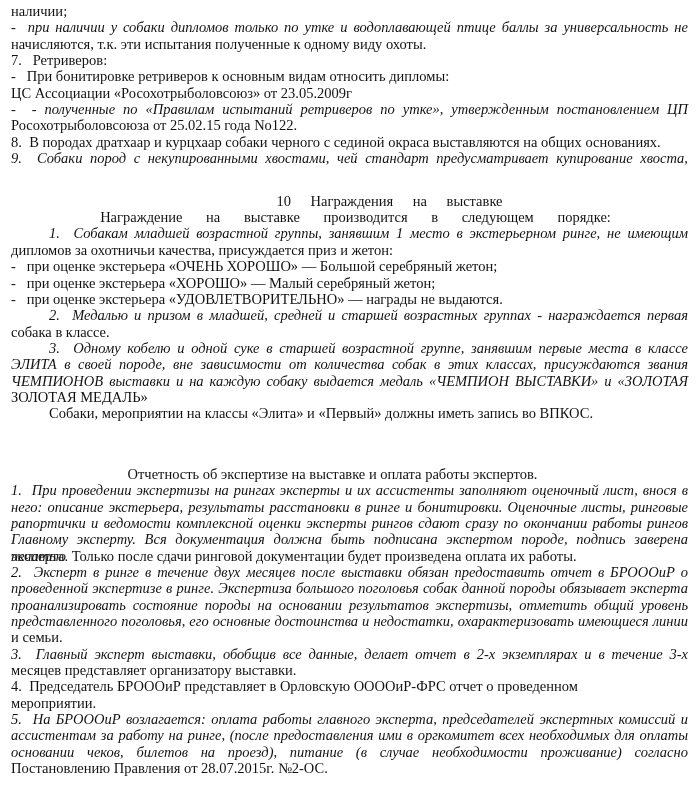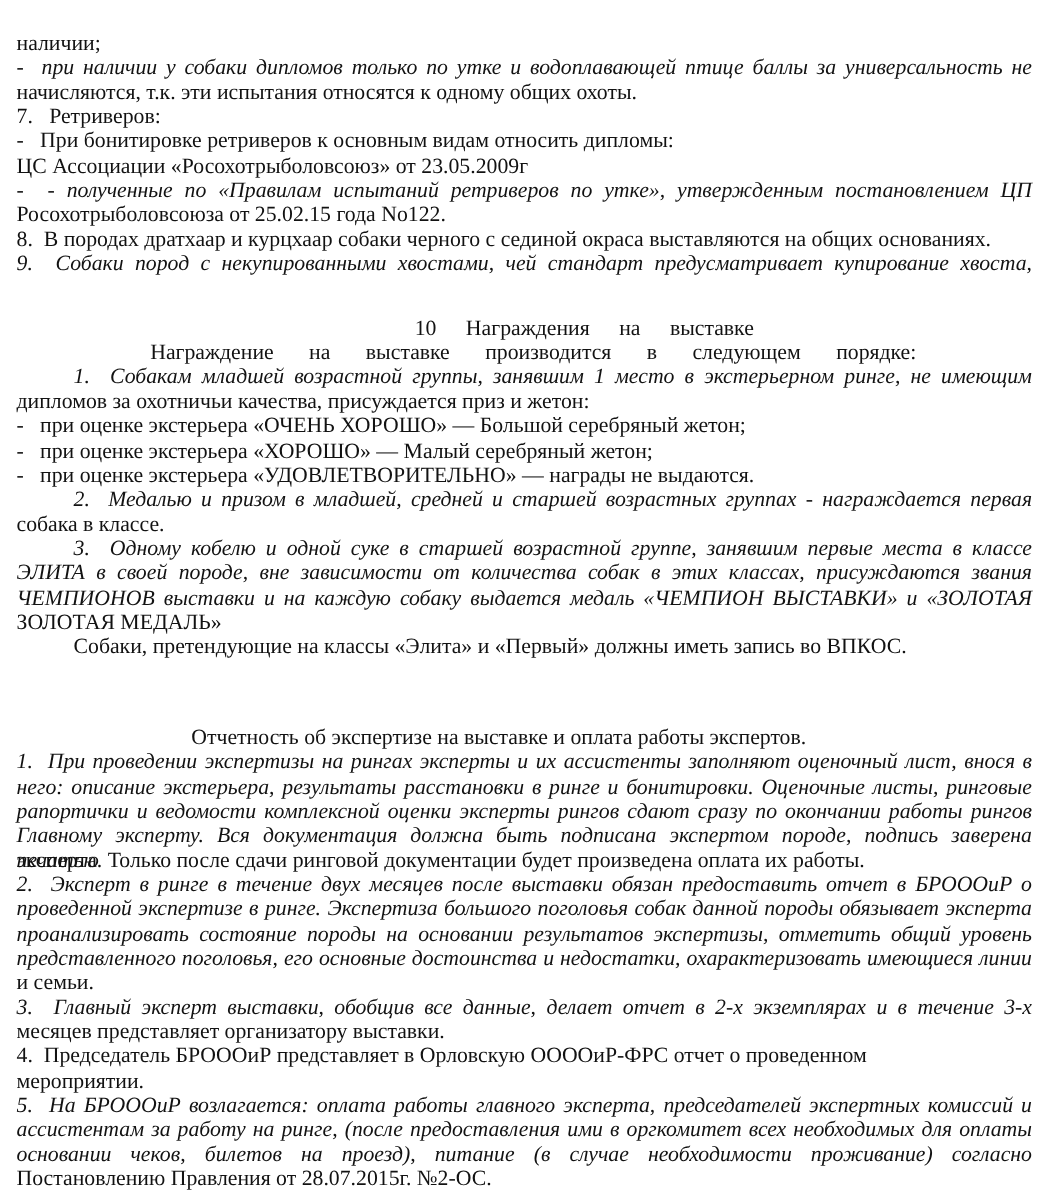--- a/index.html
+++ b/index.html
@@ -10,21 +10,21 @@
   .page {
     position: relative;
     width: 699px;
     height: 800px;
     background: #ffffff;
     overflow: hidden;
     font-family: "Liberation Serif", "DejaVu Serif", serif;
     color: #121212;
   }
   .doc {
-    padding: 21px 11px 0 11px;
+    padding: 3px 11px 0 11px;
     width: 677px;
   }
   .line {
     font-size: 14.5px;
     line-height: 16.35px;
     height: 16.35px;
     overflow: visible;
   }
   
   .jst {
@@ -51,21 +51,21 @@
   .h-sub    { margin-left: 12px;  word-spacing: 20px; }
   .h-report { margin-right: 34px; margin-top: 28px; }
 </style>
 </head>
 <body>
 
 <div class="page">
   <div class="doc">
       <div class="line lft">наличии;</div>
       <div class="line jst">-&nbsp; при наличии у собаки дипломов только по утке и водоплавающей птице баллы за универсальность не</div>
-      <div class="line lft">начисляются, т.к. эти испытания относятся к одному общих охоты.</div>
+      <div class="line lft">начисляются, т.к. эти испытания полученные к одному виду охоты.</div>
       <div class="line lft">7.&nbsp;&nbsp; Ретриверов:</div>
       <div class="line lft">-&nbsp;&nbsp; При бонитировке ретриверов к основным видам относить дипломы:</div>
       <div class="line lft">ЦС Ассоциации «Росохотрыболовсоюз» от 23.05.2009г</div>
       <div class="line jst">-&nbsp; - полученные по «Правилам испытаний ретриверов по утке», утвержденным постановлением ЦП</div>
       <div class="line lft">Росохотрыболовсоюза от 25.02.15 года No122.</div>
       <div class="line lft">8.&nbsp; В породах дратхаар и курцхаар собаки черного с сединой окраса выставляются на общих основаниях.</div>
       <div class="line jst">9.&nbsp; Собаки пород с некупированными хвостами, чей стандарт предусматривает купирование хвоста,</div>
       <div class="line lft">&nbsp;</div>
       <div class="line ctr h-main">10 Награждения на выставке</div>
       <div class="line ctr h-sub">Награждение на выставке производится в следующем порядке:</div>
@@ -73,21 +73,21 @@
       <div class="line lft">дипломов за охотничьи качества, присуждается приз и жетон:</div>
       <div class="line lft">-&nbsp;&nbsp; при оценке экстерьера «ОЧЕНЬ ХОРОШО» — Большой серебряный жетон;</div>
       <div class="line lft">-&nbsp;&nbsp; при оценке экстерьера «ХОРОШО» — Малый серебряный жетон;</div>
       <div class="line lft">-&nbsp;&nbsp; при оценке экстерьера «УДОВЛЕТВОРИТЕЛЬНО» — награды не выдаются.</div>
       <div class="line jst ind">2.&nbsp;&nbsp;Медалью и призом в младшей, средней и старшей возрастных группах - награждается первая</div>
       <div class="line lft">собака в классе.</div>
       <div class="line jst ind">3.&nbsp;&nbsp;Одному кобелю и одной суке в старшей возрастной группе, занявшим первые места в классе</div>
       <div class="line jst">ЭЛИТА в своей породе, вне зависимости от количества собак в этих классах, присуждаются звания</div>
       <div class="line jst">ЧЕМПИОНОВ выставки и на каждую собаку выдается медаль «ЧЕМПИОН ВЫСТАВКИ» и «ЗОЛОТАЯ</div>
       <div class="line lft">ЗОЛОТАЯ МЕДАЛЬ»</div>
-      <div class="line lft ind">Собаки, претендующие на классы «Элита» и «Первый» должны иметь запись во ВПКОС.</div>
+      <div class="line lft ind">Собаки, мероприятии на классы «Элита» и «Первый» должны иметь запись во ВПКОС.</div>
       <div class="line lft">&nbsp;</div>
       <div class="line ctr h-report">Отчетность об экспертизе на выставке и оплата работы экспертов.</div>
       <div class="line jst">1.&nbsp; При проведении экспертизы на рингах эксперты и их ассистенты заполняют оценочный лист, внося в</div>
       <div class="line jst">него: описание экстерьера, результаты расстановки в ринге и бонитировки. Оценочные листы, ринговые</div>
       <div class="line jst">рапортички и ведомости комплексной оценки эксперты рингов сдают сразу по окончании работы рингов</div>
       <div class="line jst">Главному эксперту. Вся документация должна быть подписана экспертом породе, подпись заверена печатью</div>
       <div class="line lft">эксперта. Только после сдачи ринговой документации будет произведена оплата их работы.</div>
       <div class="line jst">2.&nbsp; Эксперт в ринге в течение двух месяцев после выставки обязан предоставить отчет в БРОООиР о</div>
       <div class="line jst">проведенной экспертизе в ринге. Экспертиза большого поголовья собак данной породы обязывает эксперта</div>
       <div class="line jst">проанализировать состояние породы на основании результатов экспертизы, отметить общий уровень</div>

